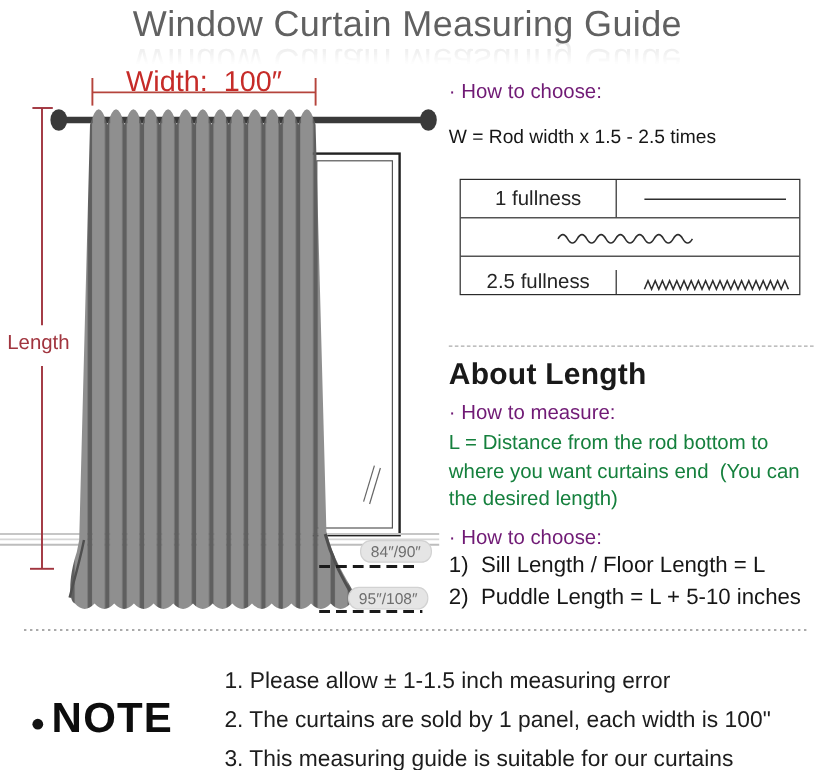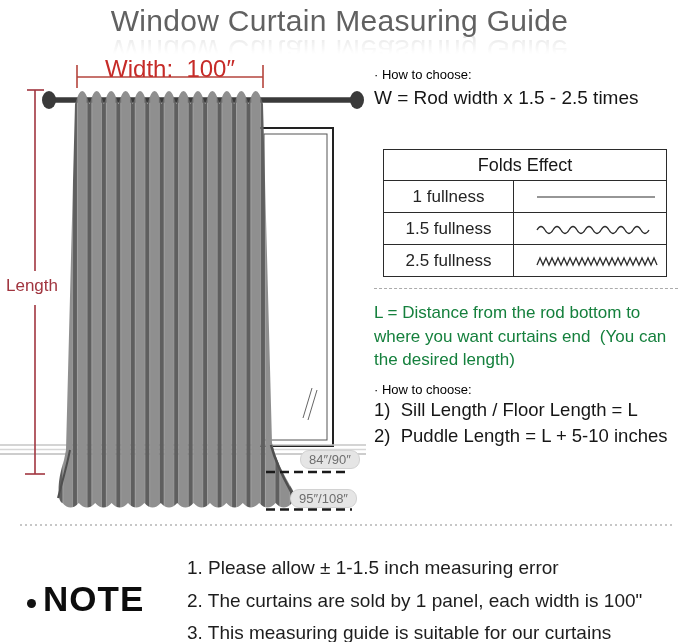--- a/index.html
+++ b/index.html
@@ -28,30 +28,30 @@
     border:1px solid #d2d2d2; border-radius:9px; display:flex; align-items:center;
     font-size:13px; color:#6e6e6e; z-index:3; white-space:pre; }
   .tag-sill  { left:300px; top:450px; }
   .tag-floor { left:290px; top:489px; }
 
   svg.diagram { position:absolute; left:0; top:0; z-index:0; }
 
   
   .about-width { position:absolute; left:374px; top:60px; width:302px; }
   .section-heading { font-size:25px; font-weight:600; color:#191919; letter-spacing:.2px; }
-  .sub { font-size:13px; color:#000000; margin-top:7px; }
-  .formula { font-size:19px; color:#161616; margin-top:5px; white-space:pre; }
+  .sub { font-size:17px; color:#701a75; margin-top:7px; }
+  .formula { font-size:16px; color:#161616; margin-top:19px; white-space:pre; }
 
   
   .folds-table { position:absolute; left:383px; top:149px; width:282px;
     border:1px solid #2b2b2b; background:#fff; }
   .ft-header { height:30px; border-bottom:1px solid #2b2b2b; display:flex;
     align-items:center; justify-content:center; font-size:18px; color:#161616; }
   .ft-row { display:flex; height:31px; border-bottom:1px solid #2b2b2b;gap:13px; }
-  .ft-row:last-child { border-bottom:none; }
+  .ft-row:last-child { border-bottom:none;align-items:flex-end; }
   .ft-label { width:129px; border-right:1px solid #2b2b2b; display:flex;
     align-items:center; justify-content:center; font-size:17px; color:#242424; }
   .ft-effect { flex:1; display:flex; align-items:center; justify-content:center; }
 
   
   .about-length { position:absolute; left:374px; top:288px; width:304px;
     border-top:1px dashed #ababab; padding-top:9px; }
   .measure-line { font-size:17px; color:#15803d; line-height:23.5px; white-space:pre; }
   .measure-first { margin-top:3px; }
   .option { font-size:18.5px; color:#161616; line-height:26.5px; white-space:pre; }
@@ -141,48 +141,48 @@
 <div class="length-label">Length</div>
 <div class="tag tag-sill">84″/90″</div>
 <div class="tag tag-floor">95″/108″</div>
 
 <div class="about-width">
   <div class="sub">· How to choose:</div>
   <div class="formula">W = Rod width x 1.5 - 2.5 times</div>
 </div>
 
 <div class="folds-table">
-  <div class="ft-header">Folds Effect</div>
   <div class="ft-row">
     <div class="ft-label">1 fullness</div>
     <div class="ft-effect">
       <svg width="128" height="16" viewBox="0 0 128 16">
           <line x1="4" y1="8" x2="122" y2="8" stroke="#2e2e2e" stroke-width="1.2"></line>
         </svg>
     </div>
   </div>
   <div class="ft-row">
-    <div class="ft-label">1.5 fullness</div>
     <div class="ft-effect">
       <svg width="128" height="16" viewBox="0 0 128 16">
         <path d="M4 9 q4 -7 8 0 t8 0 t8 0 t8 0 t8 0 t8 0 t8 0 t8 0 t8 0 t8 0 t8 0 t8 0 t8 0 t8 0" fill="none" stroke="#2e2e2e" stroke-width="1.3"></path>
       </svg>
     </div>
   </div>
   <div class="ft-row">
     <div class="ft-label">2.5 fullness</div>
     <div class="ft-effect">
       <svg width="128" height="16" viewBox="0 0 128 16">
         <path d="M4 12 l3 -7 3 7 3 -7 3 7 3 -7 3 7 3 -7 3 7 3 -7 3 7 3 -7 3 7 3 -7 3 7 3 -7 3 7 3 -7 3 7 3 -7 3 7 3 -7 3 7 3 -7 3 7 3 -7 3 7 3 -7 3 7 3 -7 3 7 3 -7 3 7 3 -7 3 7 3 -7 3 7 3 -7 3 7 3 -7 3 7" fill="none" stroke="#2e2e2e" stroke-width="1.3"></path>
       </svg>
     </div>
   </div>
 </div>
 
 <div class="about-length">
+  <div class="section-heading">About Length</div>
+  <div class="sub">· How to measure:</div>
   <div class="measure-line measure-first">L = Distance from the rod bottom to</div>
   <div class="measure-line">where you want curtains end  (You can</div>
   <div class="measure-line">the desired length)</div>
   <div class="sub mt10">· How to choose:</div>
   <div class="option">1)  Sill Length / Floor Length = L</div>
   <div class="option">2)  Puddle Length = L + 5-10 inches</div>
 </div>
 
 <div class="note-dot"></div>
 <div class="note-heading">NOTE</div>

